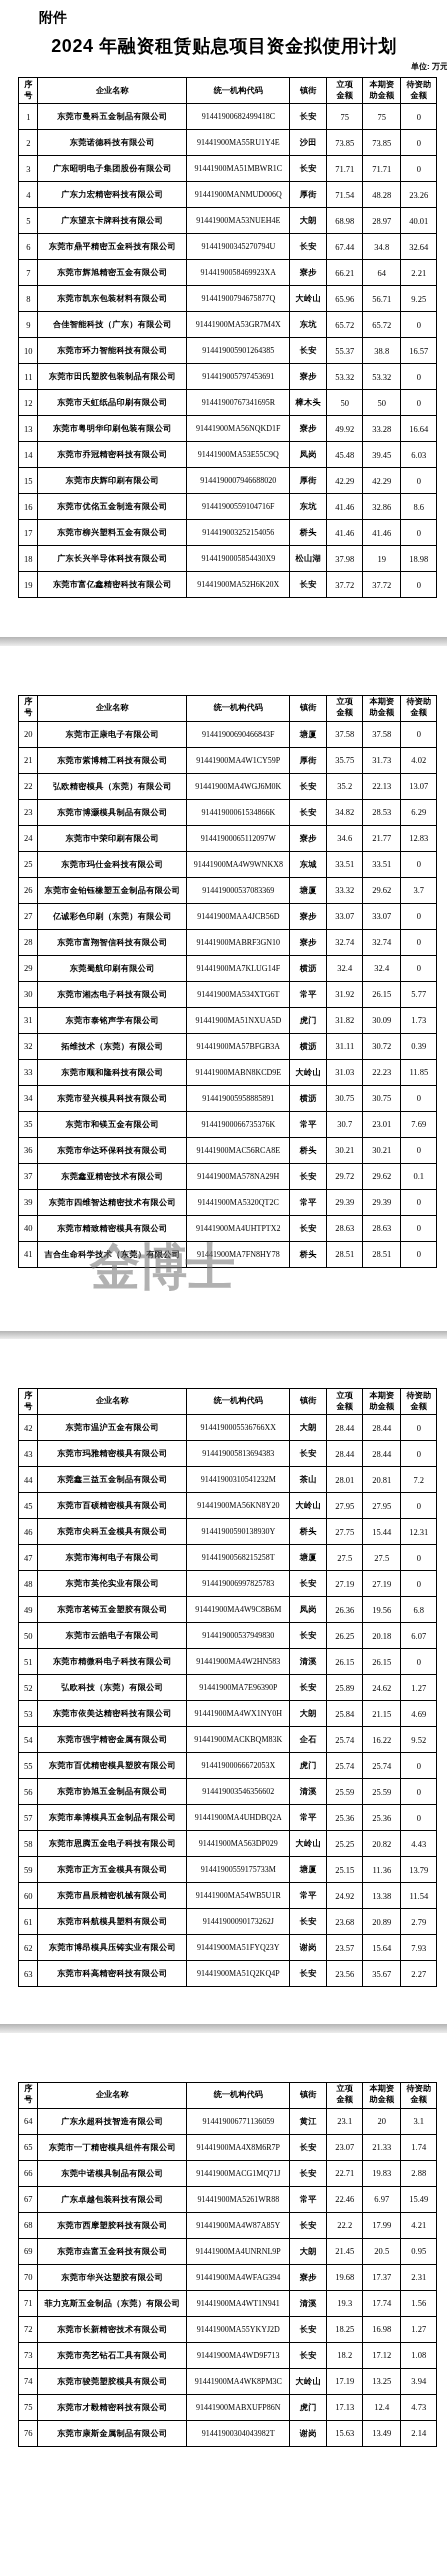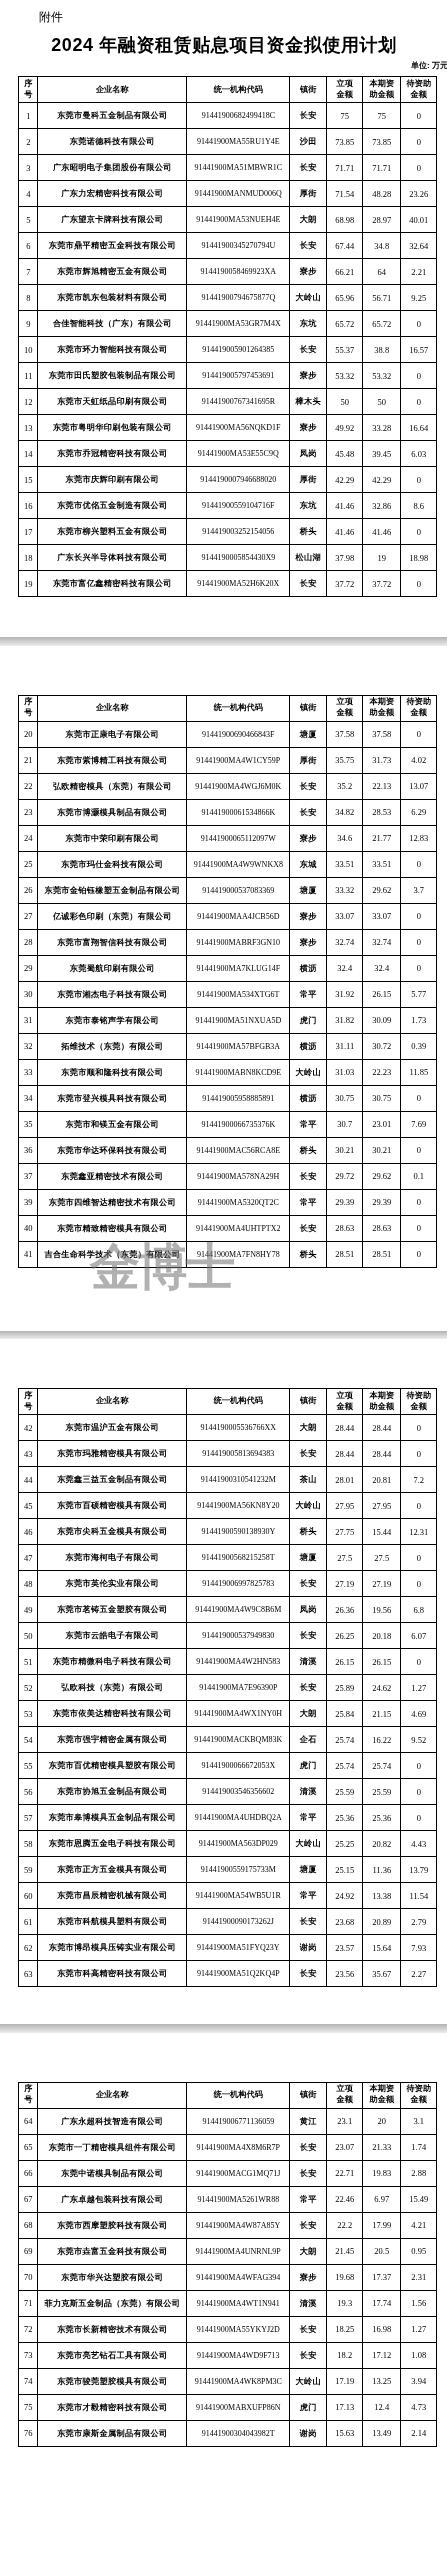--- a/index.html
+++ b/index.html
@@ -15,22 +15,22 @@
     position:relative;
     overflow:hidden;
     box-sizing:border-box;
   }
   .page-gap{
     width:448px;
     height:8.5px;
     background:linear-gradient(#b4b4b4,#ededed);
   }
   .attachment{
-    font-size:12px;
-    font-weight:400;
+    font-size:14px;
+    font-weight:700;
     margin:8.5px 0 0 39px;
   }
   .title{
     font-size:18px;
     font-weight:700;
     text-align:center;
     margin:7.3px 0 0 0;
     letter-spacing:0.6px;
   }
   .unit{

